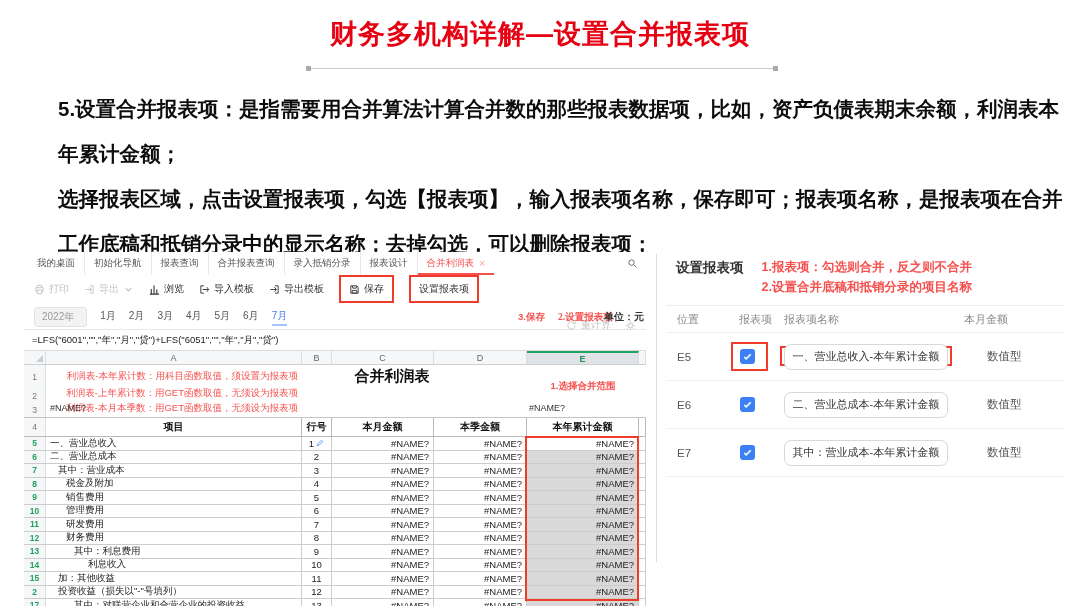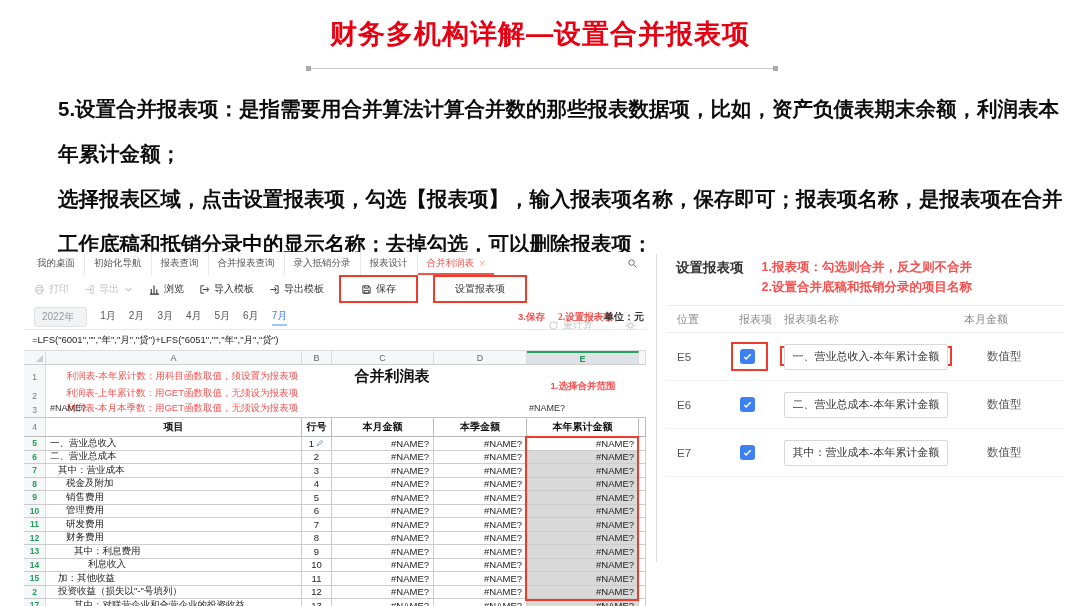--- a/index.html
+++ b/index.html
@@ -22,22 +22,22 @@
   .tabbar { display:flex; align-items:center; height:23px; padding:0 4px; }
   .tab { font-size:9.5px; color:#555; padding:0 9px; height:100%; display:flex; align-items:center; border-left:1px solid #e8e8e8; cursor:default; white-space:nowrap; }
   .tab:first-child { border-left:none; }
   .tab.active { color:#f5504e; box-shadow:inset 0 -2px 0 #f5504e; }
   .tab-close { margin-left:5px; color:#f8a6a0; font-size:11px; line-height:1; }
   .tab-search { margin-left:auto; color:#666; padding-right:4px; }
 
   .toolbar { display:flex; align-items:flex-start; height:30px; padding:0 10px; gap:15px;flex-direction:column; }
   .tbtn { display:flex; align-items:center; gap:4px; font-size:10px; color:#333; white-space:nowrap; }
   .tbtn.disabled { color:#c3c3c3; }
-  .tbtn.hl { border:2px solid #ef3b2a; padding:5px 20px; }
-  .toolbar-right { margin-left:auto; display:flex; align-items:center; gap:32px; }
+  .tbtn.hl { border:2px solid #ef3b2a; padding:5px 8px; }
+  .toolbar-right { margin-left:auto; display:flex; align-items:center; gap:14px; }
   .icn svg { width:11px; height:11px; display:block; }
   .icn { display:flex; }
 
   .monthbar { position:relative; display:flex; align-items:center; height:24px; padding:0 10px; gap:13px; font-size:10px; color:#555; }
   .year-chip { display:flex; align-items:center; gap:5px; background:#f2f3f5; border:1px solid #e2e2e2; border-radius:3px; padding:2px 7px; color:#999; }
   .month { cursor:default; padding-bottom:1px; }
   .month.active { color:#4a7ff7; border-bottom:2px solid #a5c3ff; }
   .mnote { position:absolute; top:6px; font-size:9.5px; color:#f5504e; font-weight:700; white-space:nowrap; }
   .mnote.save { left:494px; } .mnote.set { left:534px;font-family:Liberation Serif, serif; }
   .unit { position:absolute; right:2px; top:5px; font-size:10px; color:#333; font-weight:700; }
@@ -93,21 +93,21 @@
   .ptable-header { display:flex; align-items:center; height:27px; padding-left:11px; font-size:11px; color:#8a8a8a; border-bottom:1px solid #f0f0f0; }
   .pc-pos { width:62px; } .pc-chk { width:45px; } .pc-name { width:180px; } .pc-type { width:80px; }
   .prow { display:flex; align-items:center; height:48px; padding-left:11px; border-bottom:1px solid #f2f2f2; font-size:11.5px; color:#555; }
   .prow .pc-chk { display:flex; }
   .chkwrap { border:2.5px solid transparent; padding:5px 11px 5px 7px; margin-left:-7px; display:flex; }
   .chkwrap.red { border-color:#ef3b2a; }
   .cb { width:15px; height:15px; background:#3d7ff5; border-radius:3px; display:flex; align-items:center; justify-content:center; }
   .cb svg { width:11px; height:11px; display:block; }
   .namewrap { border:2.5px solid transparent; padding:2px; margin-left:-3px; }
   .namewrap.red { border-color:#ef3b2a; }
-  .nameinput { width:164px; height:26px; border:1px solid #d8d8d8; border-radius:2px; font-size:11px; color:#333; padding:0 8px; font-family:inherit; background:#fff; }
+  .nameinput { width:164px; height:26px; border:1px solid #d8d8d8; border-radius:7px; font-size:11px; color:#333; padding:0 8px; font-family:inherit; background:#fff; }
   .ptype { padding-left:2px; color:#555;margin-left:25px; }
 </style>
 </head>
 <body>
 
 <div class="page">
 
   <div class="main-title">财务多机构详解—设置合并报表项</div>
   <div class="title-divider"></div>
   <div class="intro">

